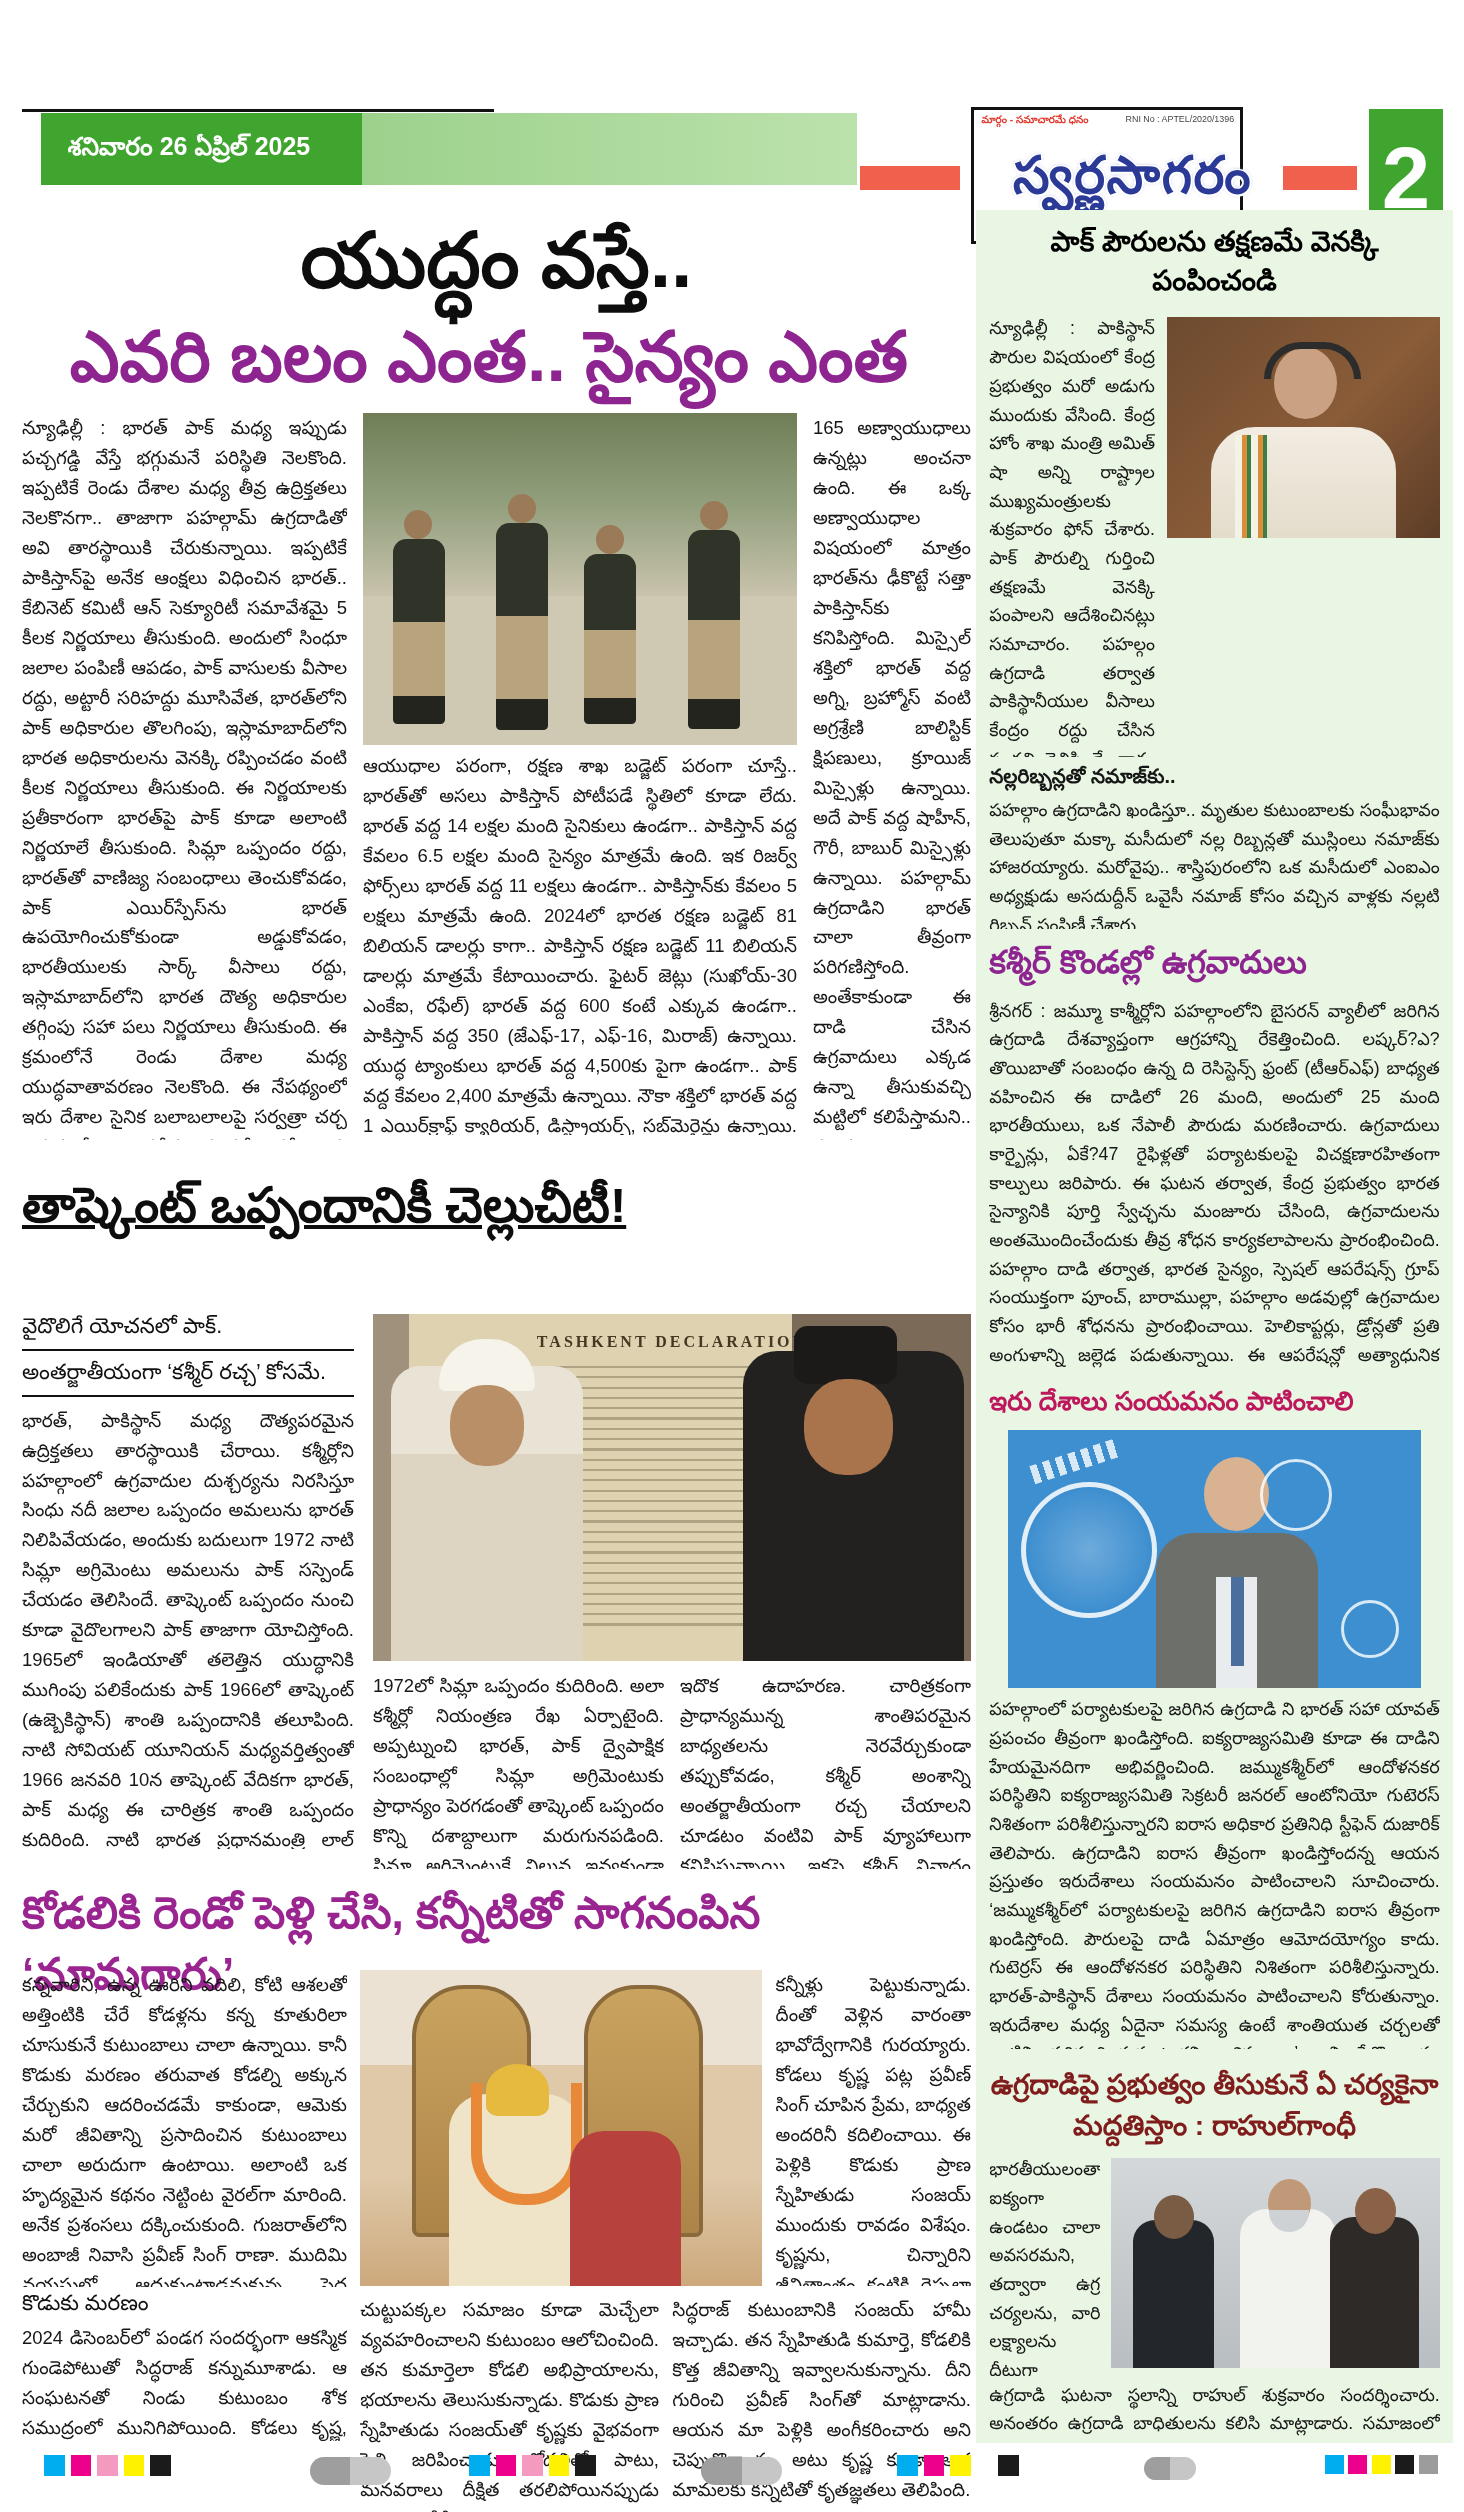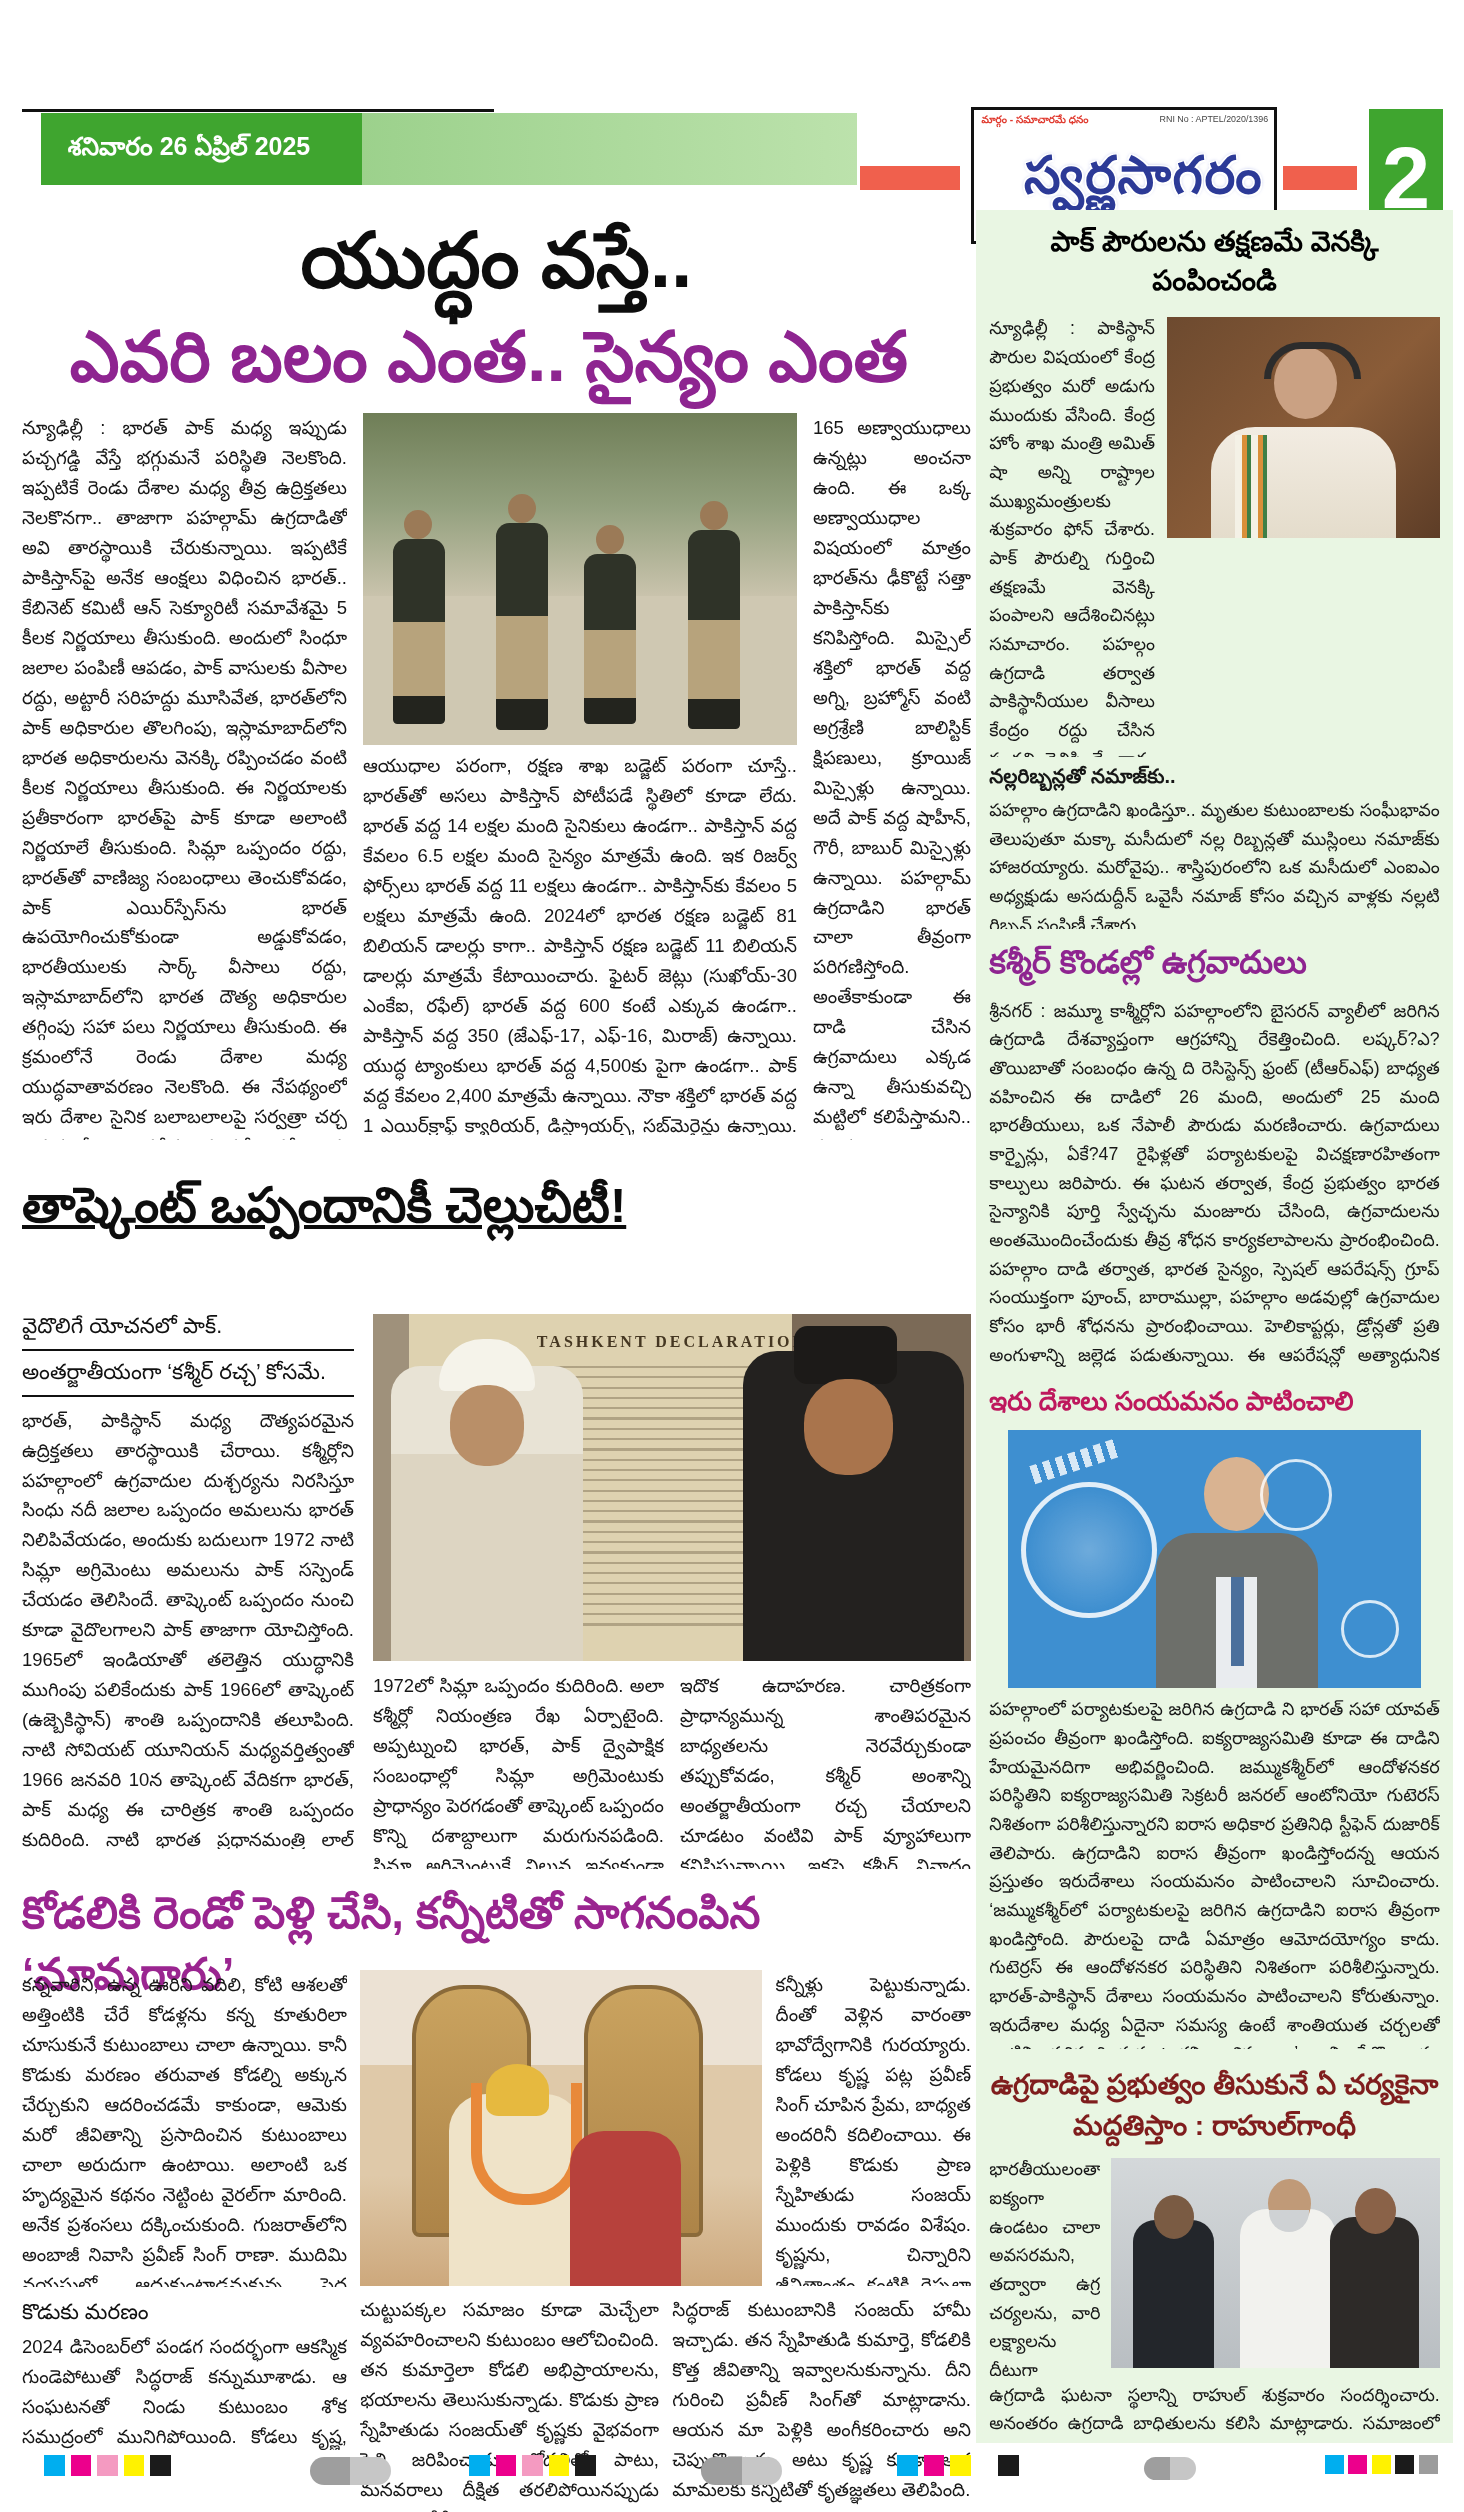--- a/index.html
+++ b/index.html
@@ -8,21 +8,21 @@
 
   
   .topline{position:absolute;left:22px;top:109px;width:472px;height:3px;background:#111;}
   .datebar{position:absolute;left:41px;top:113px;width:816px;height:72px;
            background:linear-gradient(90deg,#3FA52F 0,#3FA52F 321px,#9CD18C 321px,#BCE2AC 100%);
            display:flex;align-items:center;}
   .datebar span{display:block;width:296px;text-align:center;color:#fff;font-weight:bold;font-size:25px;}
   .dash{position:absolute;top:166px;height:23.6px;background:#F0604D;}
   .dash1{left:860px;width:100px;}
   .dash2{left:1283px;width:74px;}
-  .masthead{position:absolute;left:971px;top:107px;width:306px;height:137px;background:#fff;
+  .masthead{position:absolute;left:971px;top:107px;width:272px;height:137px;background:#fff;
             border:3px solid #111;box-sizing:border-box;}
   .mh-top{position:absolute;left:7.4px;top:3.7px;font-size:10.3px;color:#e03a2f;font-weight:bold;}
   .mh-rni{position:absolute;right:5.9px;top:3.7px;font-size:8.9px;color:#444;}
   .mh-title{position:absolute;left:0;right:0;top:35px;text-align:center;font-size:52px;font-weight:800;
             color:#2C3A97;letter-spacing:1.5px;
             text-shadow:-1.5px -1.5px 0 #fff,1.5px -1.5px 0 #fff,-1.5px 1.5px 0 #fff,1.5px 1.5px 0 #fff,0 0 4.4px #9aa4e0;margin-left:39px;}
   .mh-tag{position:absolute;right:8.9px;bottom:4.4px;font-size:14px;font-weight:bold;color:#B03BA3;}
   .pagenum{position:absolute;left:1369px;top:109px;width:74px;height:137px;background:#3FA52F;
            color:#fff;font-size:87px;font-weight:800;display:flex;align-items:center;justify-content:center;}
 
@@ -212,21 +212,21 @@
         <div class="jtext">1972లో సిమ్లా ఒప్పందం కుదిరింది. అలా కశ్మీర్లో నియంత్రణ రేఖ ఏర్పాటైంది. అప్పట్నుంచి భారత్, పాక్ ద్వైపాక్షిక సంబంధాల్లో సిమ్లా అగ్రిమెంటుకు ప్రాధాన్యం పెరగడంతో తాష్కెంట్ ఒప్పందం కొన్ని దశాబ్దాలుగా మరుగునపడింది. సిమ్లా అగ్రిమెంటుకే విలువ ఇవ్వకుండా పక్కకు తప్పుకున్న పాక్ తాజాగా ఆరు దశాబ్దాల నాటి తాష్కెంట్ ఒప్పందం నుంచి వైదొలగాలని యోచించడం పెద్ద విశేషమేమీ కాదు. కాకపోతే పాక్ వైఖరిని గమనించడానికి</div>
         <div class="jtext">ఇదొక ఉదాహరణ. చారిత్రకంగా ప్రాధాన్యమున్న శాంతిపరమైన బాధ్యతలను నెరవేర్చుకుండా తప్పుకోవడం, కశ్మీర్ అంశాన్ని అంతర్జాతీయంగా రచ్చ చేయాలని చూడటం వంటివి పాక్ వ్యూహాలుగా కనిపిస్తున్నాయి. ఇకపై కశ్మీర్ వివాదం ద్వైపాక్షికం కాదని వాదిస్తూనే, ఆ సమస్య పరిష్కారం కోసం తృతీయ పక్షం లేదా అంతర్జాతీయ జోక్యానికి పిలుపు ఇవ్వాలని పాక్ భావిస్తోంది. ఇందులో భాగమే తాష్కెంట్ ఒప్పందానికి పాక్ చెల్లుచీటీ!</div>
       </div>
     </div>
   </div>
 
   <div class="a3-h">కోడలికి రెండో పెళ్లి చేసి, కన్నీటితో సాగనంపిన ‘మామగారు’</div>
   <div class="a3-row">
     <div class="a3-c1">
       <div class="jtext" style="height:317px;">కన్నవారిని, ఉన్న ఊరిని వదిలి, కోటి ఆశలతో అత్తింటికి చేరే కోడళ్లను కన్న కూతురిలా చూసుకునే కుటుంబాలు చాలా ఉన్నాయి. కానీ కొడుకు మరణం తరువాత కోడల్ని అక్కున చేర్చుకుని ఆదరించడమే కాకుండా, ఆమెకు మరో జీవితాన్ని ప్రసాదించిన కుటుంబాలు చాలా అరుదుగా ఉంటాయి. అలాంటి ఒక హృద్యమైన కథనం నెట్టింట వైరల్‌గా మారింది. అనేక ప్రశంసలు దక్కించుకుంది. గుజరాత్‌లోని అంబాజీ నివాసి ప్రవీణ్ సింగ్ రాణా. ముదిమి వయసులో ఆదుకుంటాడనుకున్న పెద్ద కుమారుడు సిద్ధరాజ్ సింగ్ అర్ధాంతరంగా కన్నుమూశాడు. దీంతో తనతో పాటు కోడలు, నెలల వయస్సున్న చిన్న బిడ్డ అనాధలైపోయారు. కానీ ఇక్కడే ప్రవీణ్ సింగ్ తన పెద్దరికాన్ని చాటుకున్నాడు. కోడలికి తండ్రి స్థానంలో నిలబడ్డాడు. చక్కగా పెళ్లి చేసి అత్తారింటికి సాగనంపాడు. కోడలి, మనవరాల్ని కన్నీటితో సాగనంపడం విశేషంగా నిలిచింది.</div>
-      <div class="subhead" style="margin:13px 0 3px;">కొడుకు మరణం</div>
+      <div class="subhead" style="margin:4px 0 3px;">కొడుకు మరణం</div>
       <div class="jtext" style="height:118px;">2024 డిసెంబర్‌లో పండగ సందర్భంగా ఆకస్మిక గుండెపోటుతో సిద్ధరాజ్ కన్నుమూశాడు. ఆ సంఘటనతో నిండు కుటుంబం శోక సముద్రంలో మునిగిపోయింది. కోడలు కృష్ణ, మనవరాలు దీక్షిత భవిష్యత్తుపై అందరిలో ఆందోళన మొదలైంది. కానీ ప్రవీణ్ సింగ్ మాత్రం కోడల్ని కూతురిలా చేరదీశాడు. ఆమె భవిష్యత్తు కోసం రెండో పెళ్లి చేయాలని నిర్ణయించుకుని, తగిన వరుడి కోసం అన్వేషించాడు.</div>
     </div>
     <div class="a3-rest">
       <div class="a3-top">
         <div class="photo wedding-photo">
           <div class="wd-chair wd-c1"></div>
           <div class="wd-chair wd-c2"></div>
           <div class="wd-groom"></div>
           <div class="wd-turban"></div>
           <div class="wd-garland"></div>

